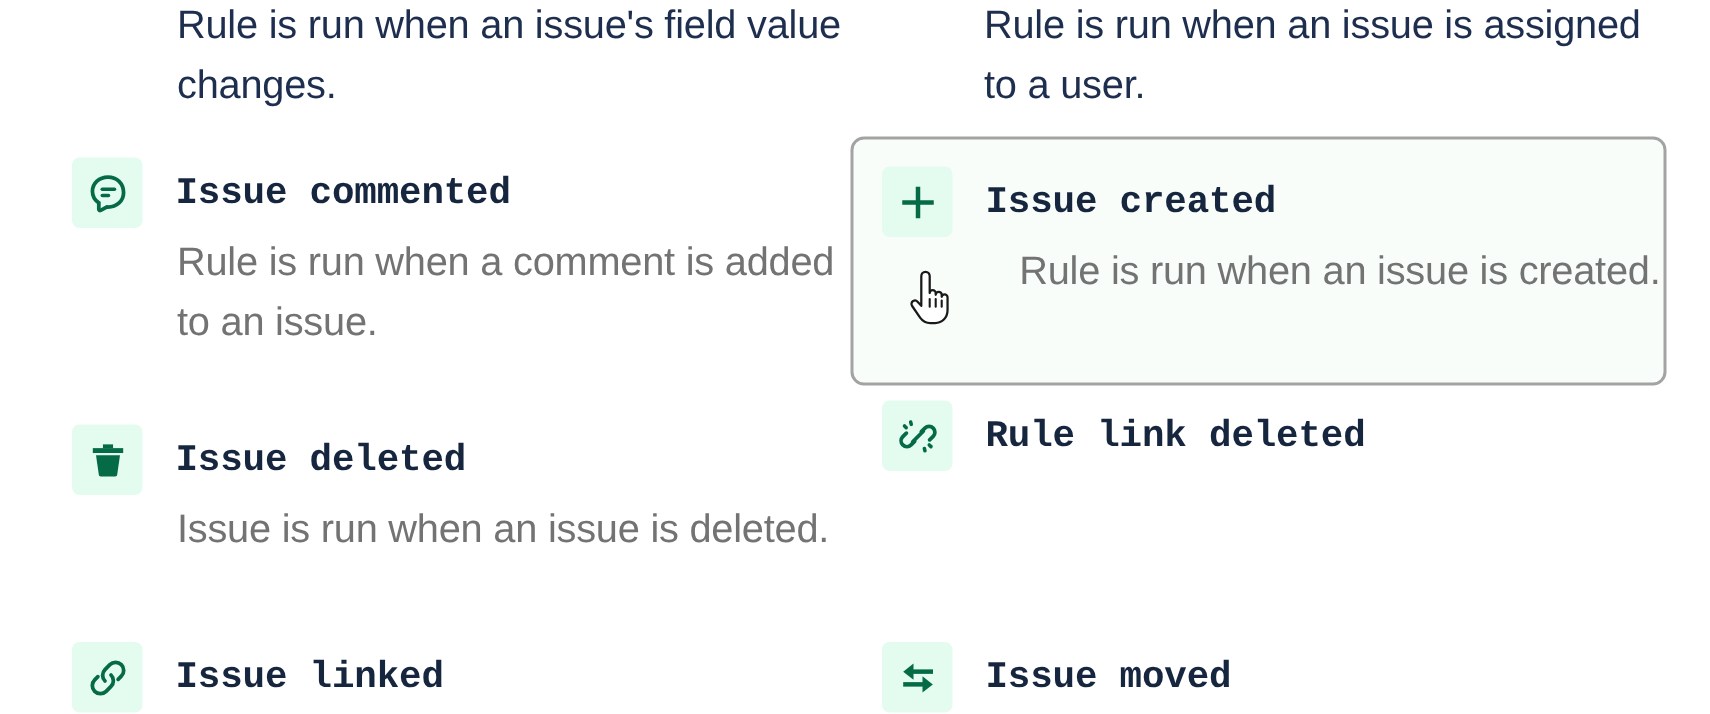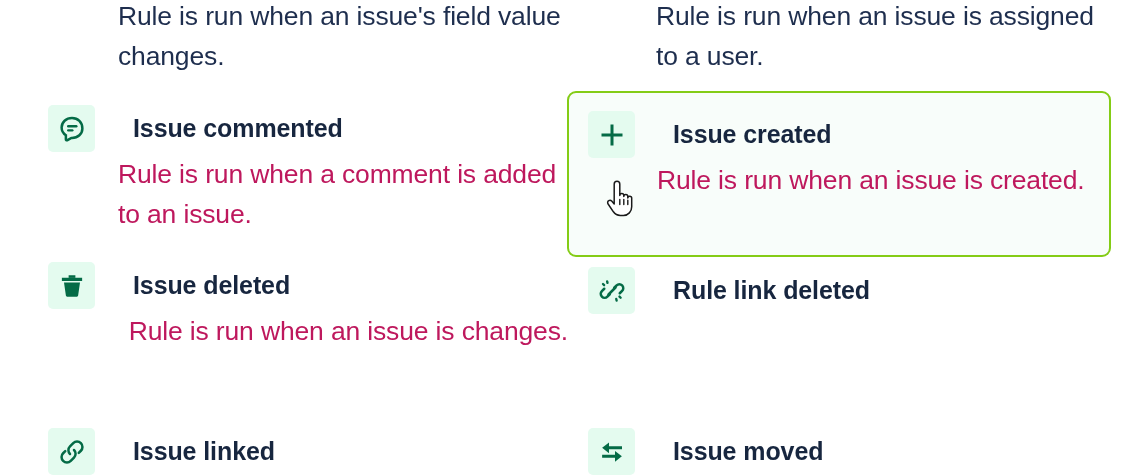--- a/index.html
+++ b/index.html
@@ -28,21 +28,22 @@
     box-sizing: border-box;
     width: 544px;
     padding: 0;
   }
   .trigger.col-left  { left: 26px; }
   .trigger.col-right { left: 567px; }
 
   .trig-head {
     display: flex;
     align-items: flex-start;
-    gap: 16px;
+    gap: 0px;
+    font-family: Liberation Mono, monospace;
   }
   .icon-box {
     width: 47px;
     height: 47px;
     min-width: 47px;
     border-radius: 5px;
     background: #e4fbef;
     display: flex;
     align-items: center;
     justify-content: center;
@@ -59,44 +60,44 @@
     line-height: 47px;
     letter-spacing: -0.1px;
     color: #17263f;
     margin-left: 22px;
     white-space: nowrap;
   }
 
   .trig-desc {
     font-size: 26.5px;
     line-height: 40px;
-    color: #be185d;
+    color: #737373;
     letter-spacing: -0.15px;
     margin-left: 92px;
     margin-top: 2px;
     max-width: 450px;
   }
   .trigger.col-right .trig-desc { margin-left: 89px; }
 
   
   .card-selected {
     position: absolute;
     left: 567px;
     top: 91px;
     width: 544px;
     height: 166px;
     box-sizing: border-box;
-    border: 2px solid #84cc16;
+    border: 2px solid #a3a3a3;
     border-radius: 9px;
     background: #f8fdfa;
   }
   .card-selected .trig-head { padding-top: 18px; }
   .card-selected .icon-box  { margin-left: 19px; }
   .card-selected .trig-title{ margin-left: 22px; }
-  .card-selected .trig-desc { margin-left: 88px; margin-top: 2px; }
+  .card-selected .trig-desc { margin-left: 88px; margin-top: 2px; text-align: right; }
 
   
   .top-para {
     position: absolute;
     top: -4px;
     font-size: 26.5px;
     line-height: 40px;
     color: #1e2e4e;
     letter-spacing: -0.15px;
     max-width: 450px;
@@ -143,32 +144,32 @@
         <svg width="30" height="30" viewBox="0 0 24 24">
           <rect x="10.8" y="3.6" width="2.4" height="16.8" rx="0" fill="#046b46"></rect>
           <rect x="3.6" y="10.8" width="16.8" height="2.4" rx="0" fill="#046b46"></rect>
         </svg>
       </div>
       <div class="trig-title">Issue created</div>
     </div>
     <div class="trig-desc">Rule is run when an issue is created.</div>
   </div>
 
-  <div class="trigger col-left" style="top:262px;text-align:right;">
+  <div class="trigger col-left" style="top:283px;">
     <div class="trig-head">
       <div class="icon-box">
         <svg width="30" height="30" viewBox="0 0 24 24">
           <rect x="9.3" y="3.4" width="5.4" height="2.1" fill="#046b46"></rect>
           <rect x="3.9" y="5.4" width="16.2" height="2.6" fill="#046b46"></rect>
           <path d="M5.6 9.2h12.8l-1.5 10.4a1 1 0 0 1-1 .9H8.1a1 1 0 0 1-1-.9L5.6 9.2z" fill="#046b46"></path>
         </svg>
       </div>
       <div class="trig-title">Issue deleted</div>
     </div>
-    <div class="trig-desc">Rule is run when an issue is changes.</div>
+    <div class="trig-desc">Issue is run when an issue is deleted.</div>
   </div>
 
   <div class="trigger col-right" style="top:267px;">
     <div class="trig-head">
       <div class="icon-box">
         <svg width="30" height="30" viewBox="0 0 24 24" fill="none" stroke="#046b46" stroke-width="2" stroke-linecap="round">
           <path d="M13.8 9.4l1.9-1.9a3.1 3.1 0 0 1 4.4 4.4l-1.9 1.9"></path>
           <path d="M10.2 14.6l-1.9 1.9a3.1 3.1 0 0 1-4.4-4.4l1.9-1.9"></path>
           <path d="M9.2 14.8l5.6-5.6"></path>
           <path d="M4.8 6.4l.9.9" stroke-width="1.9"></path>

